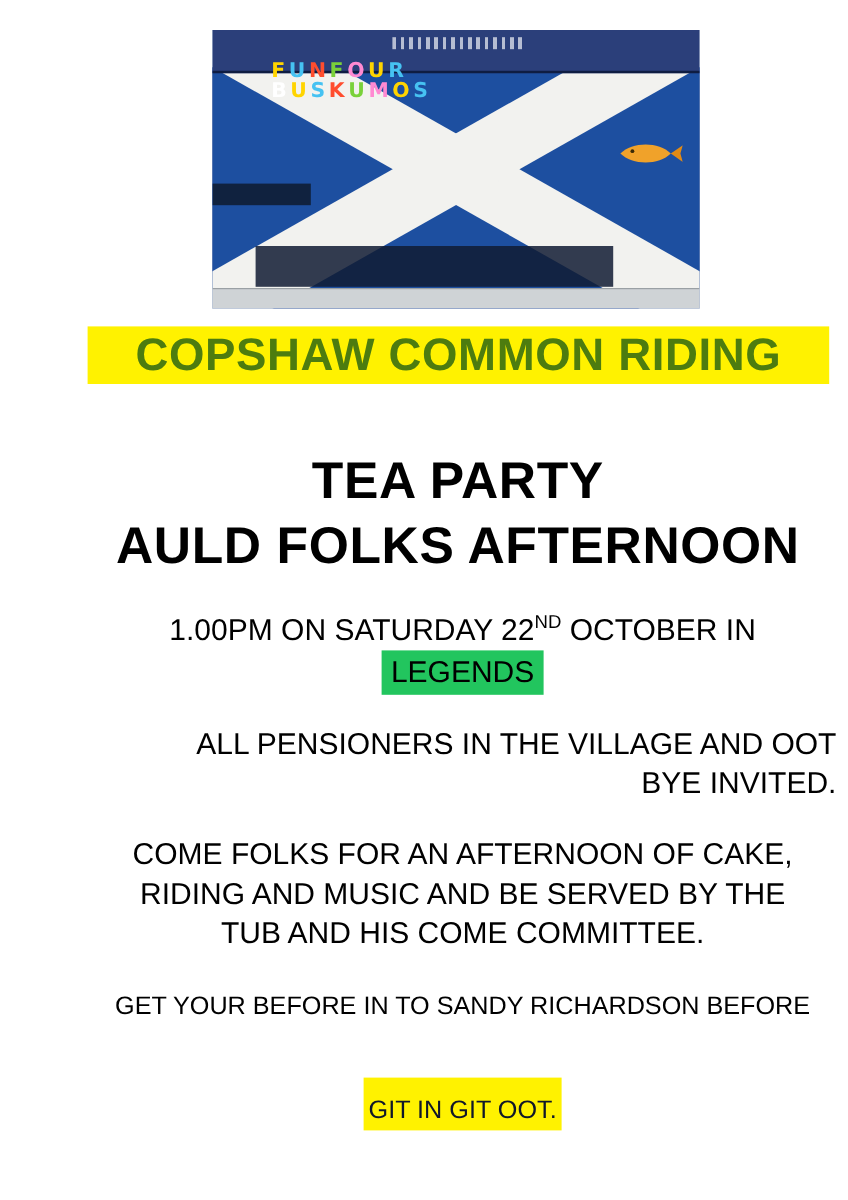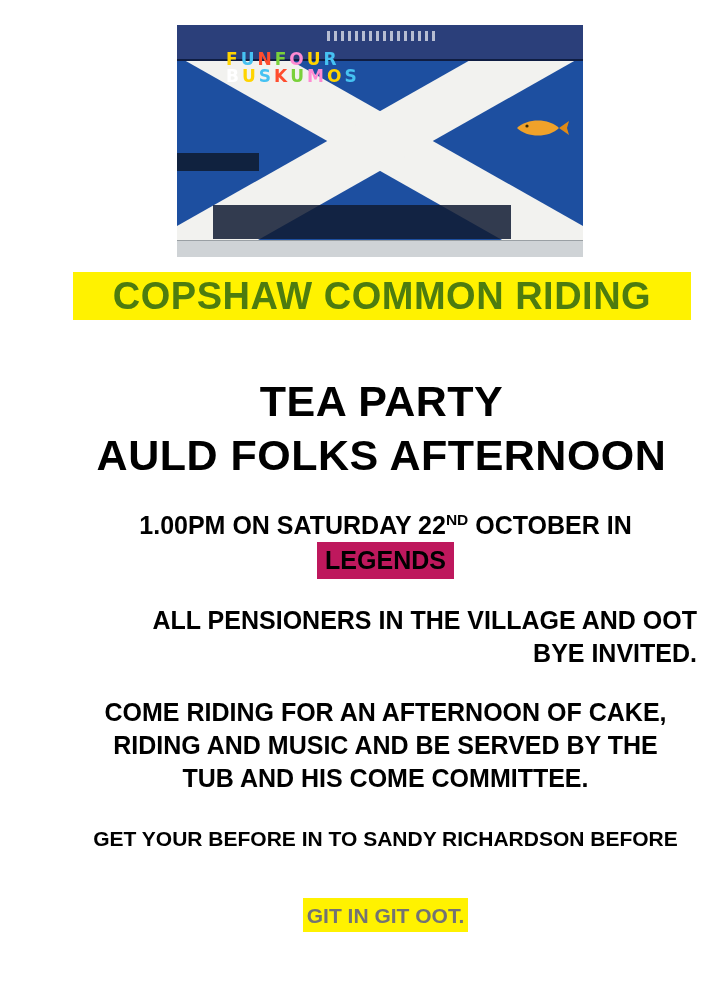--- a/index.html
+++ b/index.html
@@ -152,31 +152,31 @@
     color: #000000;
     letter-spacing: 0.5px;
   }
 
   
   .block {
     position: absolute;
     left: 46px;
     right: 38px;
     text-align: center;
-    font-weight: bold;
+    font-weight: normal;
     color: #000000;
   }
   .b-when {
     top: 508px;
     font-size: 25px;
     line-height: 34px;
   }
   .legends-hl {
     display: inline-block;
-    background: #be185d;
+    background: #22c55e;
     color: #000000;
     padding: 1px 8px 2px 8px;
   }
   .b-pensioners {
     top: 604px;
     font-size: 25px;
     line-height: 33px;
     text-align: right;
   }
   .b-come-along {
@@ -190,22 +190,22 @@
     line-height: 29px;
   }
   .b-git {
     top: 898px;
     font-size: 21px;
     line-height: 28px;
   }
   .git-hl {
     display: inline-block;
     background: #fff200;
-    color: #737373;
-    padding: 4px 4px 2px 4px;
+    color: #0f172a;
+    padding: 14px 4px 2px 4px;
   }
   sup {
     font-size: 0.62em;
     vertical-align: super;
     line-height: 0;
   }
 </style>
 </head>
 <body>
 
@@ -254,21 +254,21 @@
       <span class="legends-hl">LEGENDS</span>
     </div>
   </div>
 
   <div class="block b-pensioners">
     <div>ALL PENSIONERS IN THE VILLAGE AND OOT</div>
     <div>BYE INVITED.</div>
   </div>
 
   <div class="block b-come-along">
-    <div>COME RIDING FOR AN AFTERNOON OF CAKE,</div>
+    <div>COME FOLKS FOR AN AFTERNOON OF CAKE,</div>
     <div>RIDING AND MUSIC AND BE SERVED BY THE</div>
     <div>TUB AND HIS COME COMMITTEE.</div>
   </div>
 
   <div class="block b-names">
     <div>GET YOUR BEFORE IN TO SANDY RICHARDSON BEFORE</div>
   </div>
 
   <div class="block b-git">
     <span class="git-hl">GIT IN GIT OOT.</span>

